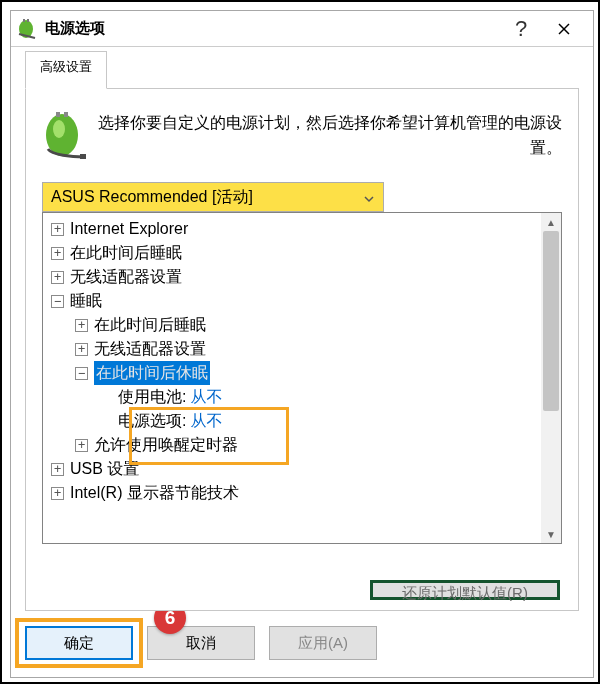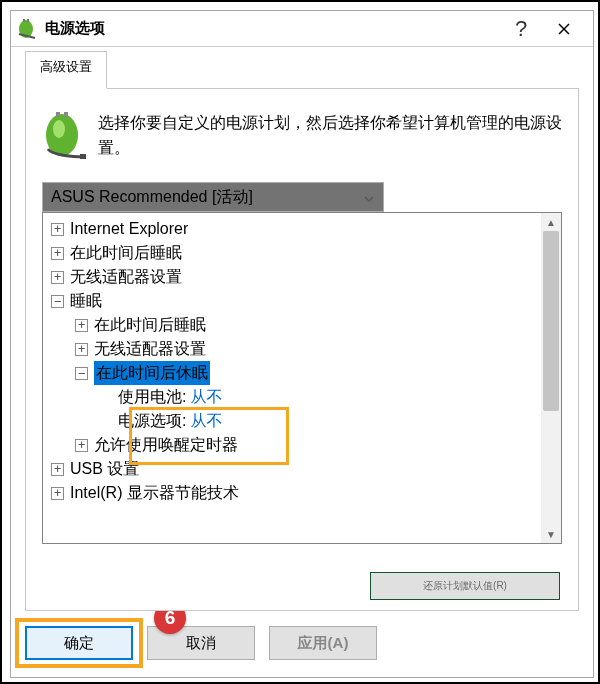--- a/index.html
+++ b/index.html
@@ -18,53 +18,53 @@
   .title-icon { width:20px; height:20px; margin-right:8px; position:relative; }
   .title-icon svg { width:20px; height:20px; }
   .title-text { font-size:15px; flex:0 0 auto;font-weight:bold; }
   .title-spacer { flex:1; }
   .title-btn { width:46px; height:36px; display:flex; align-items:center; justify-content:center; color:#333; font-size:14px; }
   .title-btn.help { font-size:22px; font-weight:normal; width:40px; }
   .title-btn.close svg { width:12px; height:12px; stroke:#000; stroke-width:1.5; }
   .content { position:absolute; left:0; top:40px; right:0; bottom:0; }
   .tab { position:absolute; left:14px; top:0; height:38px; padding:6px 14px 0 14px; border:1px solid #c7c7c7; border-bottom:1px solid #fff; background:#fff; font-size:13px; z-index:2; }
   .tab-body { border:1px solid #c7c7c7; background:#fff; position:absolute; left:14px; top:37px; right:14px; bottom:66px; z-index:1; padding:22px 16px 14px 16px; }
-  .desc-row { display:flex; }
+  .desc-row { display:flex;text-align:right; }
   .battery-icon { width:44px; flex:none; margin-right:12px; }
   .desc-text { font-size:16px; line-height:1.55; }
-  .plan-select { margin-top:20px; width:342px; height:30px; border:1px solid #acacac; background:#737373; display:flex; align-items:center; padding:0 8px; font-size:16px; position:relative; }
+  .plan-select { margin-top:20px; width:342px; height:30px; border:1px solid #acacac; background:#fde047; display:flex; align-items:center; padding:0 8px; font-size:16px; position:relative; }
   .plan-select .chev { position:absolute; right:8px; top:8px; }
   .tree-box { margin-top:0; border:1px solid #828282; height:332px; position:relative; overflow:hidden; font-size:16px; }
   .tree-scroll { position:absolute; right:0; top:0; bottom:0; width:20px; background:#f1f1f1; }
   .tree-scroll .thumb { position:absolute; left:2px; right:2px; top:18px; height:180px; background:#c4c4c4; border-radius:2px; }
   .tree-scroll .arrow { position:absolute; left:0; right:0; height:18px; display:flex; align-items:center; justify-content:center; color:#666; font-size:10px; }
   .tree-scroll .arrow.up { top:0; }
   .tree-scroll .arrow.down { bottom:0; }
   .tree-inner { position:absolute; left:0; top:0; right:20px; padding:4px 0; }
   .node { display:flex; align-items:center; height:24px; line-height:24px; }
   .node .expander { width:13px; height:13px; border:1px solid #8a8a8a; display:flex; align-items:center; justify-content:center; font-size:12px; margin-right:6px; flex:none; line-height:1; font-family:Consolas, monospace; color:#555; }
   .node .expander.minus::before { content:'−'; }
   .node .expander.plus::before { content:'+'; }
   .node .label { white-space:nowrap; }
-  .node.sel .label { background:#0078d7; color:#000000; padding:0 2px; }
+  .node.sel .label { background:#0078d7; color:#e5e5e5; padding:0 2px; }
   .indent-0 { padding-left:8px; }
   .indent-1 { padding-left:32px; }
   .indent-2 { padding-left:56px; }
   .value-link { color:#0066cc; margin-left:4px; }
   .highlight-box { position:absolute; border:3px solid #f5a623; pointer-events:none; }
   .hb1 { left:86px; top:194px; width:160px; height:58px; }
   .badge { position:absolute; width:32px; height:32px; border-radius:50%; background:#d93737; color:#fff; display:flex; align-items:center; justify-content:center; font-size:19px; font-weight:bold; box-shadow:0 1px 3px rgba(0,0,0,.3); }
   .badge5 { left:238px; top:376px; }
   .badge6 { left:152px; top:600px; }
-  .restore-btn { position:absolute; right:18px; bottom:10px; width:190px; height:28px; background:#e0e0e0; border:1px solid #14532d; color:#6b6b6b; font-size:10px; }
+  .restore-btn { position:absolute; right:18px; bottom:10px; width:190px; height:20px; background:#e0e0e0; border:3px solid #14532d; color:#6b6b6b; font-size:15px; }
   .btn-row { position:absolute; left:14px; right:14px; bottom:14px; height:40px; display:flex; gap:14px; align-items:center; }
   .btn { width:108px; height:34px; background:#e1e1e1; border:1px solid #adadad; font-size:15px; display:flex; align-items:center; justify-content:center; }
   .btn.default { border:2px solid #0078d7; background:#e5f1fb; }
   .hb2 { position:absolute; border:4px solid #f5a623; width:128px; height:50px; pointer-events:none; }
-  .apply-disabled { color:#888;font-weight:bold; }
+  .apply-disabled { color:#888; }
 </style>
 </head>
 <body>
 
 <div class="outer-border">
   <div class="window">
     <div class="titlebar">
       <span class="title-icon">
         <svg viewBox="0 0 20 20">
             <ellipse cx="9" cy="10" rx="7" ry="9" fill="#5fb331"></ellipse>

